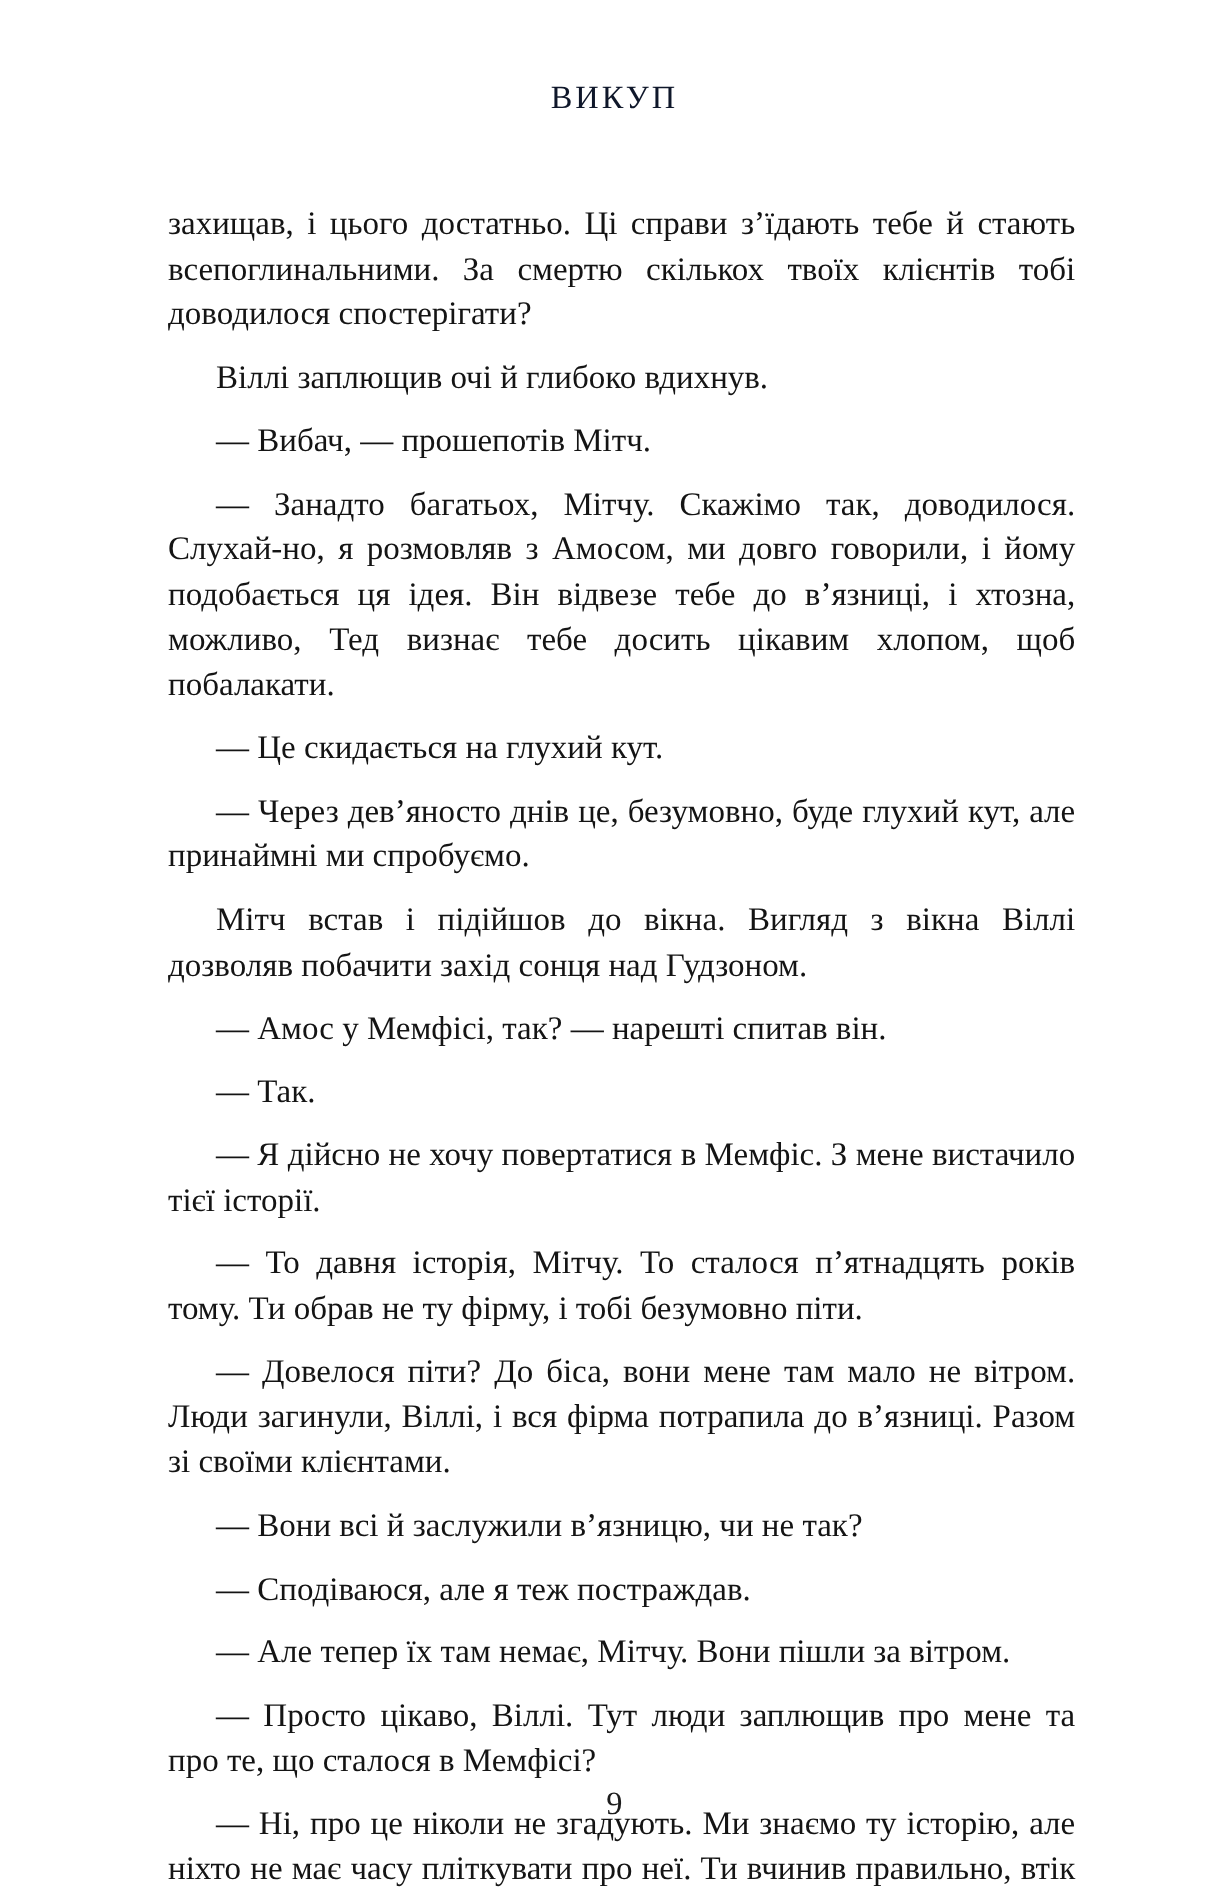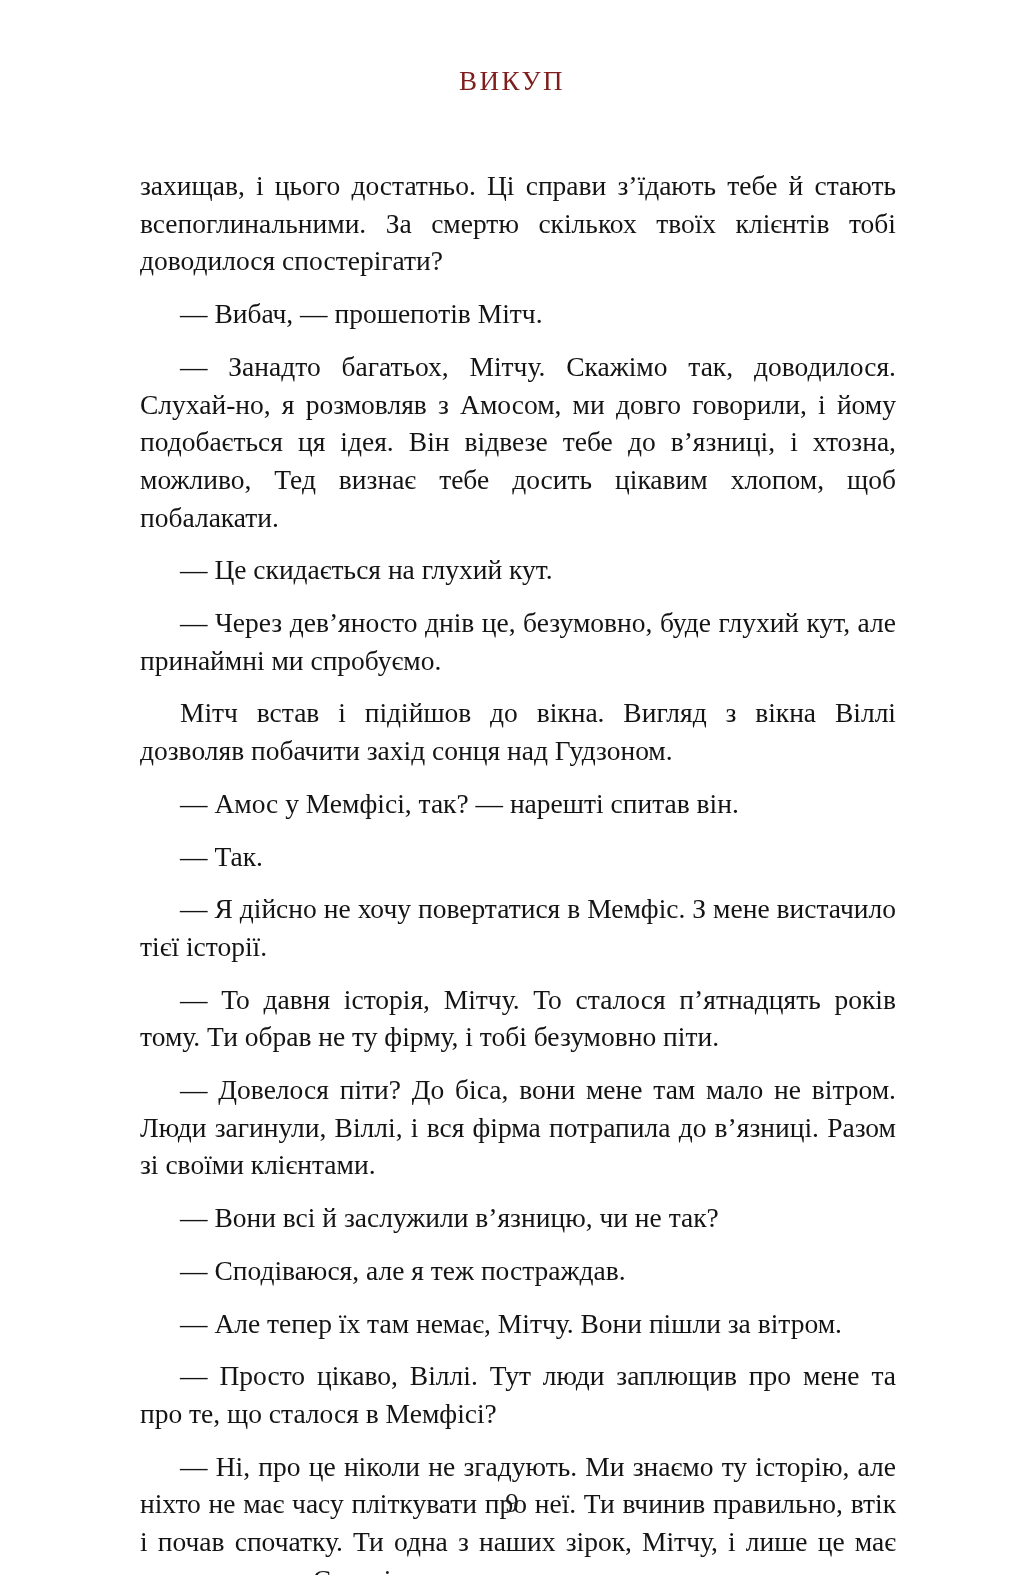--- a/index.html
+++ b/index.html
@@ -22,21 +22,21 @@
     background: #ffffff;
   }
   .running-header {
     position: absolute;
     top: 66px;
     left: 0;
     width: 100%;
     text-align: center;
     font-size: 27px;
     letter-spacing: 2.5px;
-    color: #7f1d1d;
+    color: #0f172a;
   }
   .body-text {
     position: absolute;
     top: 152px;
     left: 125px;
     width: 786px;
     font-size: 27.5px;
     line-height: 37.7px;
     text-align: justify;
     color: #141414;
@@ -60,20 +60,21 @@
   }
 </style>
 </head>
 <body>
 
 <div class="page">
   <div class="running-header">ВИКУП</div>
 
   <div class="body-text" id="paragraphs-container">
       <p>захищав, і цього достатньо. Ці справи з’їдають тебе й стають всепоглинальними. За смертю скількох твоїх клієнтів тобі доводилося спостерігати?</p>
+      <p class="indent">Віллі заплющив очі й глибоко вдихнув.</p>
       <p class="indent">— Вибач, — прошепотів Мітч.</p>
       <p class="indent">— Занадто багатьох, Мітчу. Скажімо так, доводилося. Слухай-но, я розмовляв з Амосом, ми довго говорили, і йому подобається ця ідея. Він відвезе тебе до в’язниці, і хтозна, можливо, Тед визнає тебе досить цікавим хлопом, щоб побалакати.</p>
       <p class="indent">— Це скидається на глухий кут.</p>
       <p class="indent">— Через дев’яносто днів це, безумовно, буде глухий кут, але принаймні ми спробуємо.</p>
       <p class="indent">Мітч встав і підійшов до вікна. Вигляд з вікна Віллі дозволяв побачити захід сонця над Гудзоном.</p>
       <p class="indent">— Амос у Мемфісі, так? — нарешті спитав він.</p>
       <p class="indent">— Так.</p>
       <p class="indent">— Я дійсно не хочу повертатися в Мемфіс. З мене вистачило тієї історії.</p>
       <p class="indent">— То давня історія, Мітчу. То сталося п’ятнадцять років тому. Ти обрав не ту фірму, і тобі безумовно піти.</p>
       <p class="indent">— Довелося піти? До біса, вони мене там мало не вітром. Люди загинули, Віллі, і вся фірма потрапила до в’язниці. Разом зі своїми клієнтами.</p>

